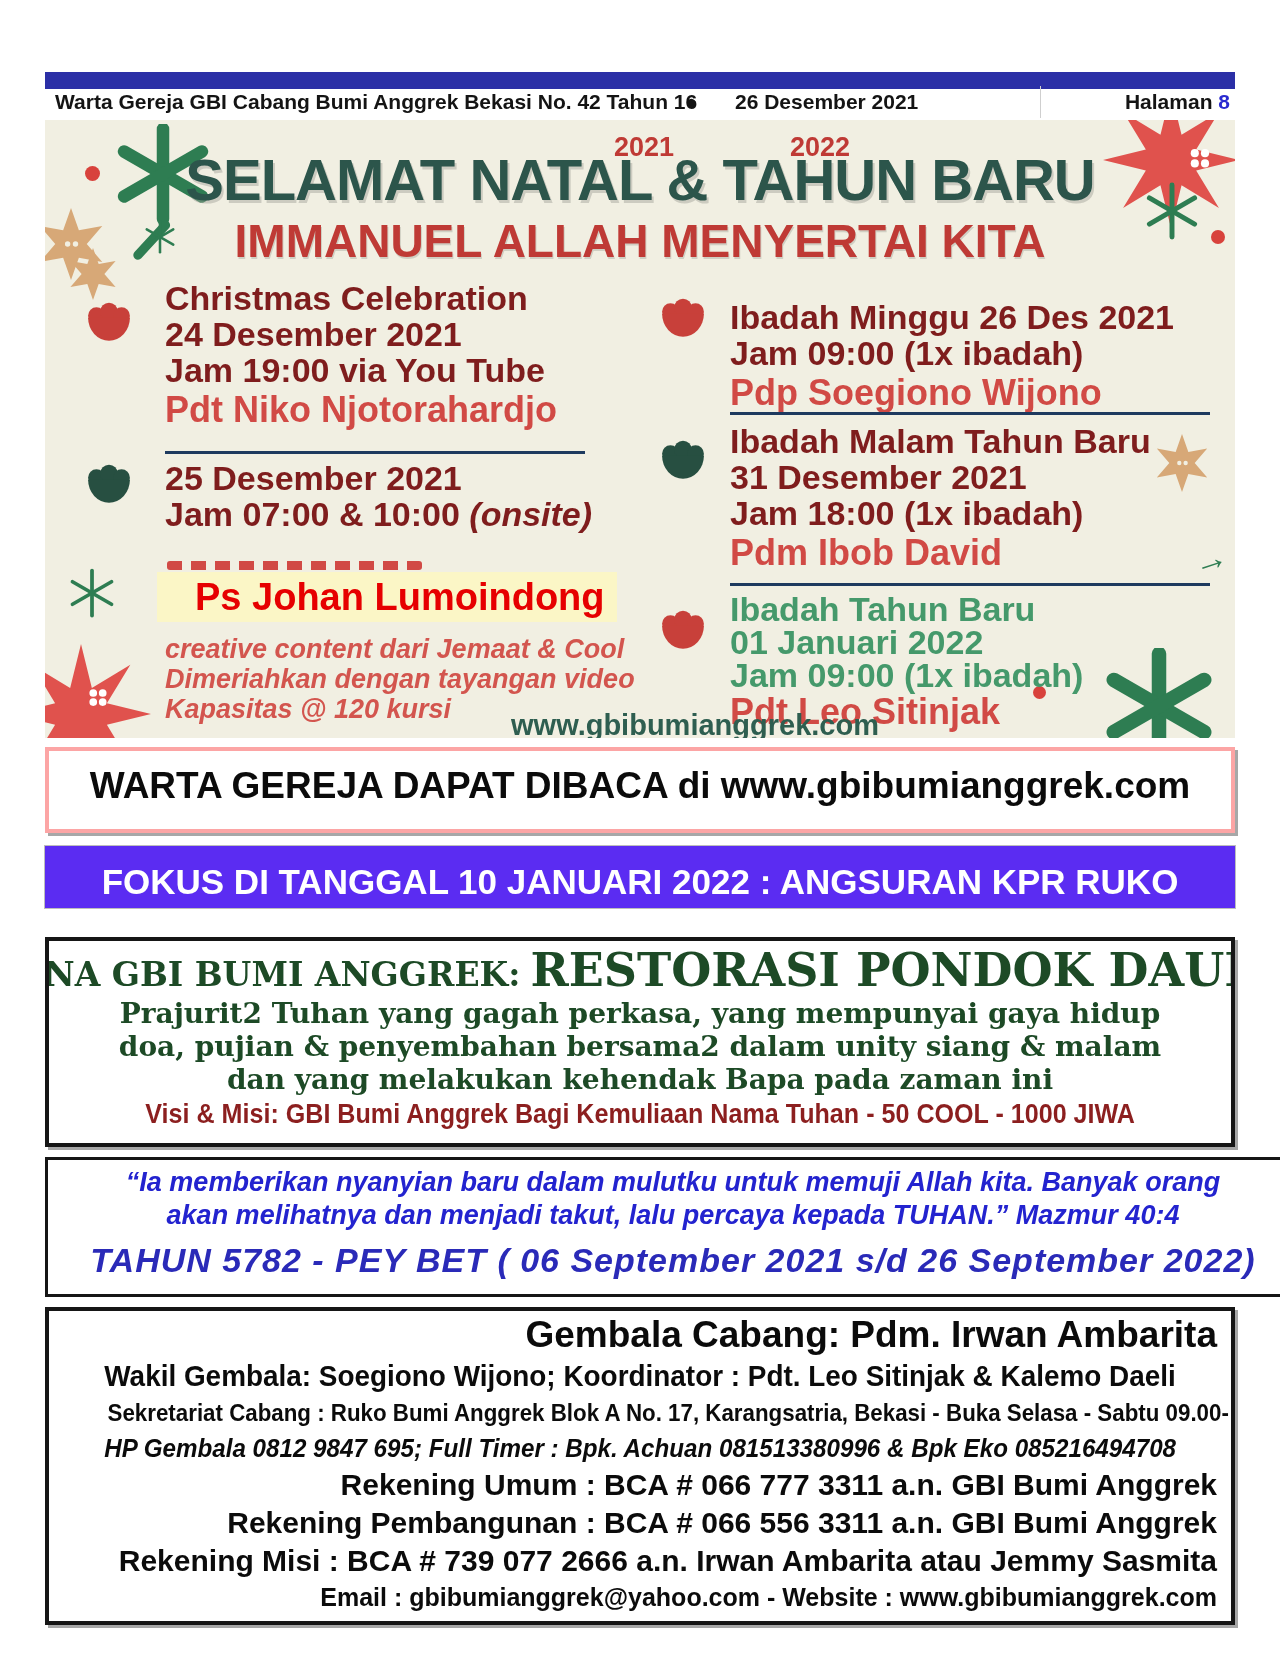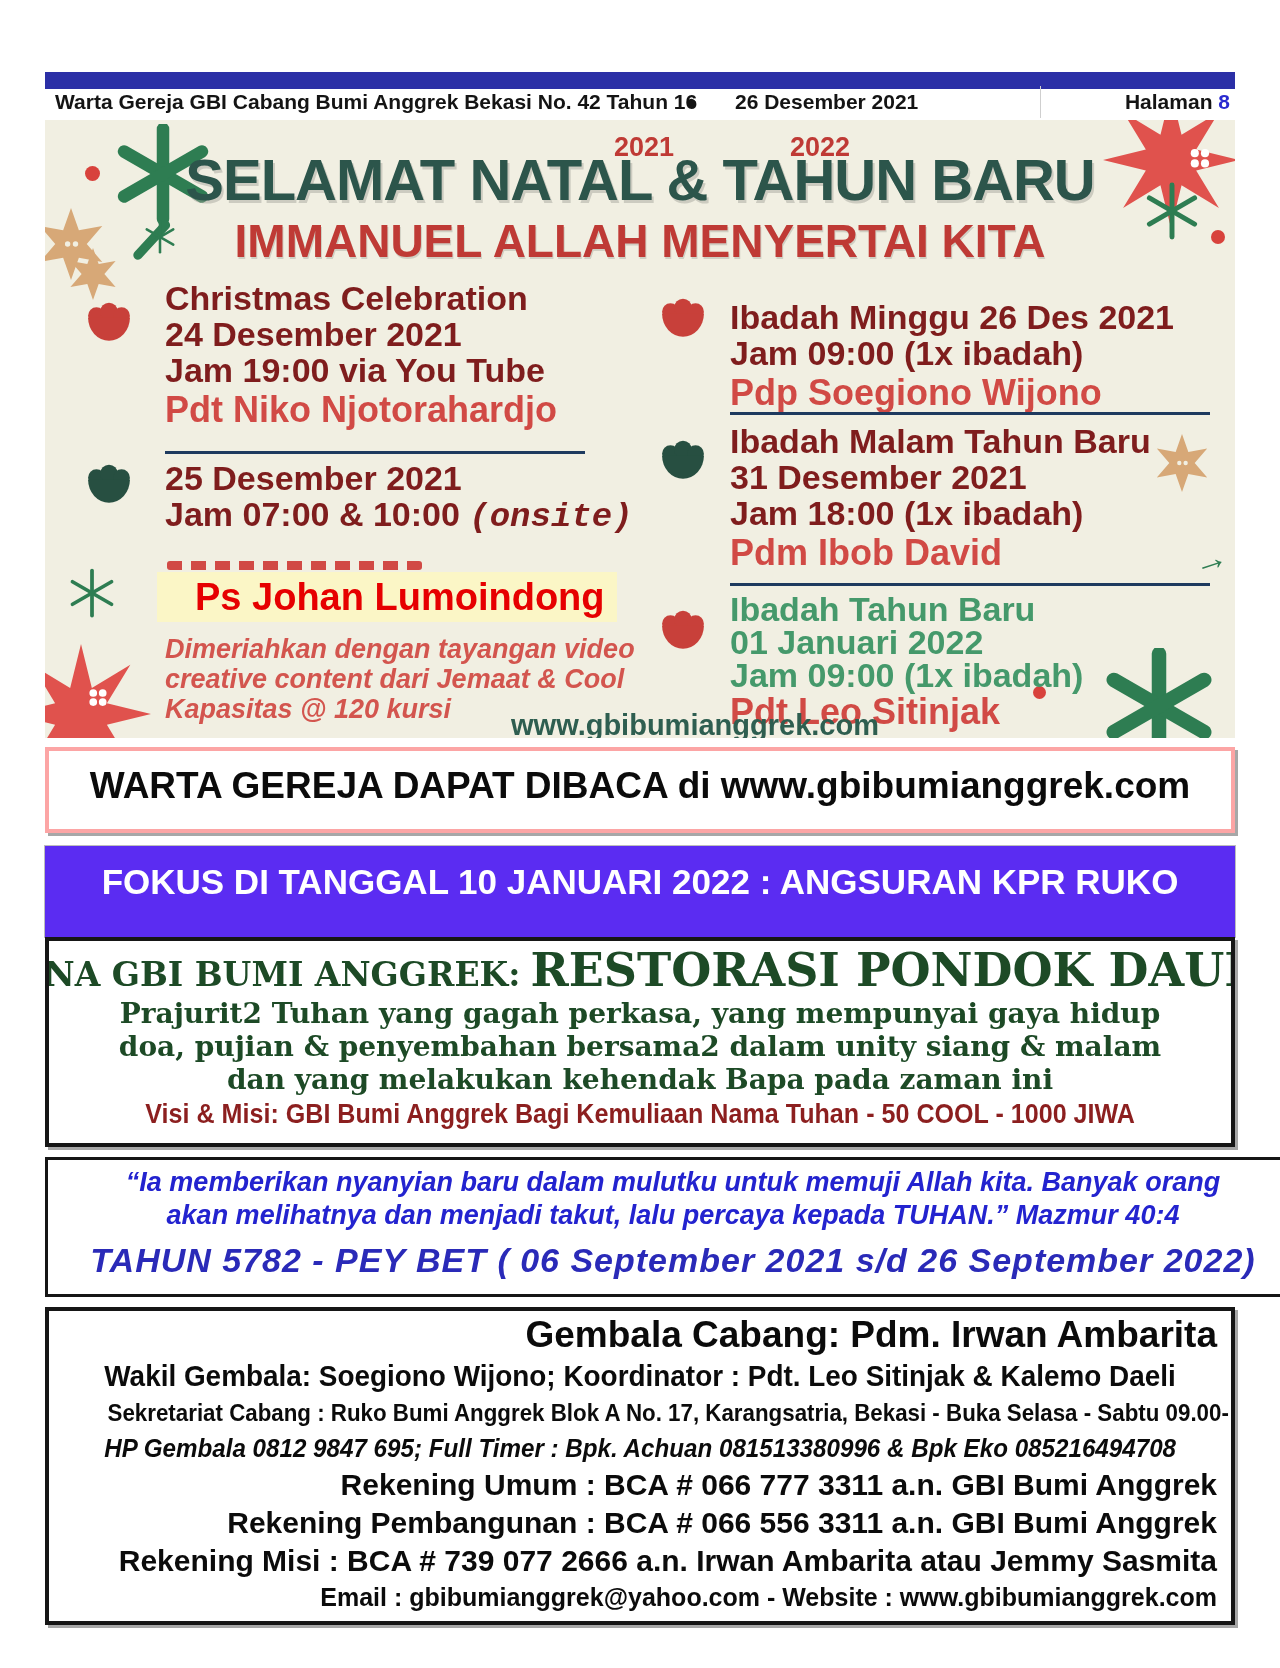--- a/index.html
+++ b/index.html
@@ -17,39 +17,39 @@
   #headline .hl-right{position:absolute;right:5px;top:0;}
   .page-num{color:#2a2ad0;}
 
   
   #poster{left:45px;top:120px;width:1190px;height:618px;background:#f1efe2;overflow:hidden;}
   .year{position:absolute;font-size:27px;font-weight:800;color:#bf3a35;}
   #poster-title{position:absolute;left:0;top:26px;width:100%;text-align:center;font-size:58px;font-weight:800;letter-spacing:-1px;color:#2c554b;text-shadow:2px 3px 0 rgba(160,160,150,0.45);}
   #poster-subtitle{position:absolute;left:0;top:94px;width:100%;text-align:center;font-size:46px;font-weight:800;color:#bf3a35;text-shadow:1px 2px 0 rgba(160,160,150,0.4);}
   .event{position:absolute;}
   .eline{font-size:34px;line-height:36px;font-weight:800;color:#7f1d1d;white-space:nowrap;}
-  .eline .em{font-style:italic;font-family:Liberation Mono, monospace;}
+  .eline .em{font-style:italic;}
   .espeaker{font-size:36px;line-height:38px;font-weight:800;color:#d14a45;margin-top:3px;white-space:nowrap;}
   .eline33{font-size:34px;line-height:33px;font-weight:800;color:#45996b;white-space:nowrap;}
   .divider{position:absolute;height:3px;background:#1e3a5f;}
   .tulip{position:absolute;}
   .hl-box{position:absolute;left:112px;top:452px;width:436px;height:50px;background:#fbf6c6;padding-left:24px;}
   .hl-box span{display:block;padding:4px 0 0 14px;font-size:38px;font-weight:800;color:#e60000;white-space:nowrap;}
   .remnant{position:absolute;left:122px;top:441px;width:255px;height:9px;border-radius:3px;background:repeating-linear-gradient(90deg,#d14a45 0 15px,rgba(0,0,0,0) 15px 24px);}
   .notes{position:absolute;left:120px;top:514px;}
   .nline{font-size:27px;line-height:30px;font-weight:800;font-style:italic;color:#d3554e;white-space:nowrap;}
   #poster-site{position:absolute;left:300px;top:589px;width:700px;text-align:center;font-size:29px;font-weight:800;color:#2e5e50;}
   .dot{position:absolute;border-radius:50%;background:#d8423c;}
   .deco{position:absolute;}
   .arrow-glyph{position:absolute;font-size:34px;color:#2e7d52;transform:rotate(-18deg);font-weight:700;}
 
   
   #warta-box{left:45px;top:747px;width:1190px;height:86px;background:#fff;border:4px solid #fca5a5;box-shadow:3px 3px 0 rgba(80,80,80,0.5);box-sizing:border-box;}
   #warta-box span{display:block;text-align:center;font-size:37px;font-weight:800;color:#0b0b0b;padding-top:14px;white-space:nowrap;}
-  #fokus-bar{left:45px;top:846px;width:1190px;height:91px;background:#5b2cf2;outline:1px solid #bdbdbd;box-sizing:border-box;}
+  #fokus-bar{left:45px;top:846px;width:1190px;height:62px;background:#5b2cf2;outline:1px solid #bdbdbd;box-sizing:border-box;}
   #fokus-bar span{display:block;text-align:center;font-size:35px;font-weight:800;color:#ffffff;padding-top:16px;white-space:nowrap;}
 
   
   #dna-box{left:45px;top:937px;width:1190px;height:210px;background:#fff;border:4px solid #161616;box-shadow:3px 3px 0 rgba(80,80,80,0.5);box-sizing:border-box;overflow:hidden;}
   #dna-head{display:flex;justify-content:center;align-items:baseline;margin-top:2px;white-space:nowrap;}
   #dna-head .lbl{font-family:"DejaVu Serif",serif;font-weight:700;font-size:33px;color:#1d4a26;}
   #dna-head .ttl{font-family:"DejaVu Serif",serif;font-weight:700;font-size:46px;color:#1d4a26;margin-left:10px;}
   .dna-p{text-align:center;font-family:"DejaVu Serif",serif;font-weight:700;font-size:28px;line-height:33px;color:#1d4a26;white-space:nowrap;}
   #dna-visi{text-align:center;font-size:27px;font-weight:800;color:#8c1f1f;margin-top:3px;white-space:nowrap;}
   #dna-note{text-align:center;font-size:22px;font-weight:700;color:#1c1cdc;margin-top:9px;white-space:nowrap;}
@@ -215,22 +215,22 @@
 
     <div class="event" style="left:120px;top:340px;">
       <div class="eline">25 Desember 2021</div>
       <div class="eline"><span>Jam 07:00 &amp; 10:00 </span><span class="em">(onsite)</span></div>
     </div>
     <div class="remnant"></div>
     <div class="hl-box">
       <span>Ps Johan Lumoindong</span>
     </div>
     <div class="notes">
+      <div class="nline">creative content dari Jemaat &amp; Cool</div>
       <div class="nline">Dimeriahkan dengan tayangan video</div>
-      <div class="nline">creative content dari Jemaat &amp; Cool</div>
       <div class="nline">Kapasitas @ 120 kursi</div>
     </div>
 
     <div class="event" style="left:685px;top:179px;">
       <div class="eline">Ibadah Minggu 26 Des 2021</div>
       <div class="eline">Jam 09:00 (1x ibadah)</div>
       <div class="espeaker">Pdp Soegiono Wijono</div>
     </div>
     <div class="divider" style="left:685px;top:292px;width:480px;"></div>
 

